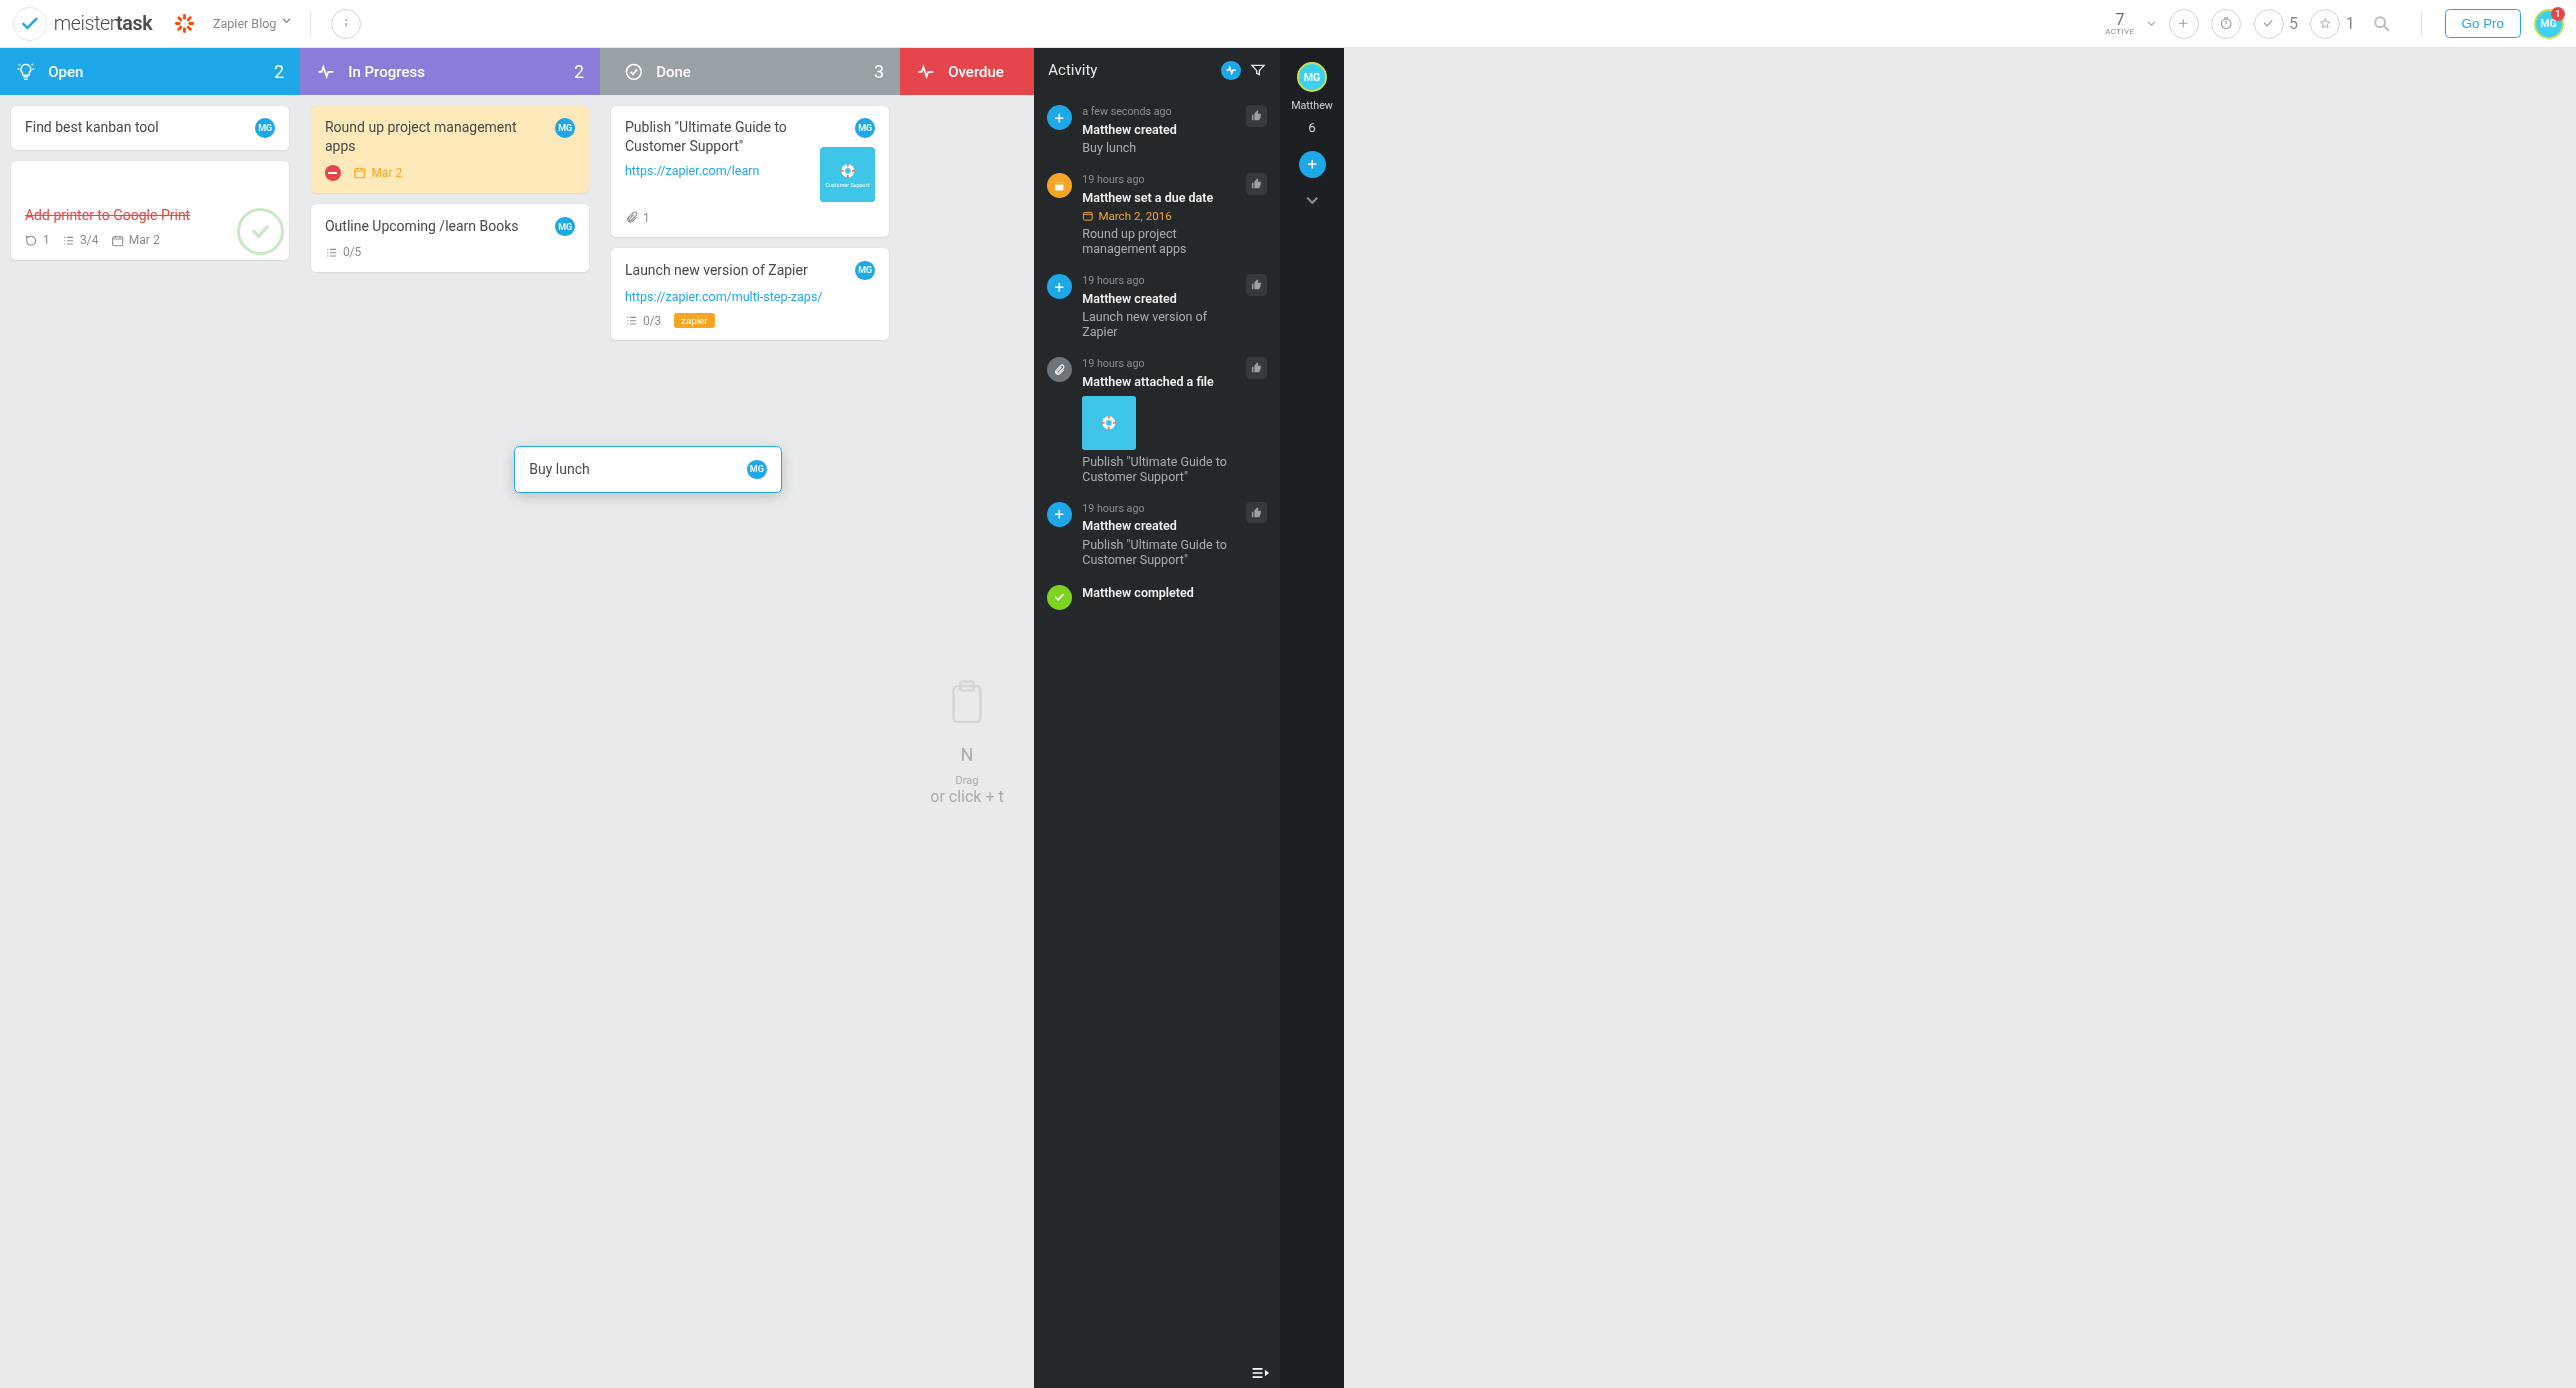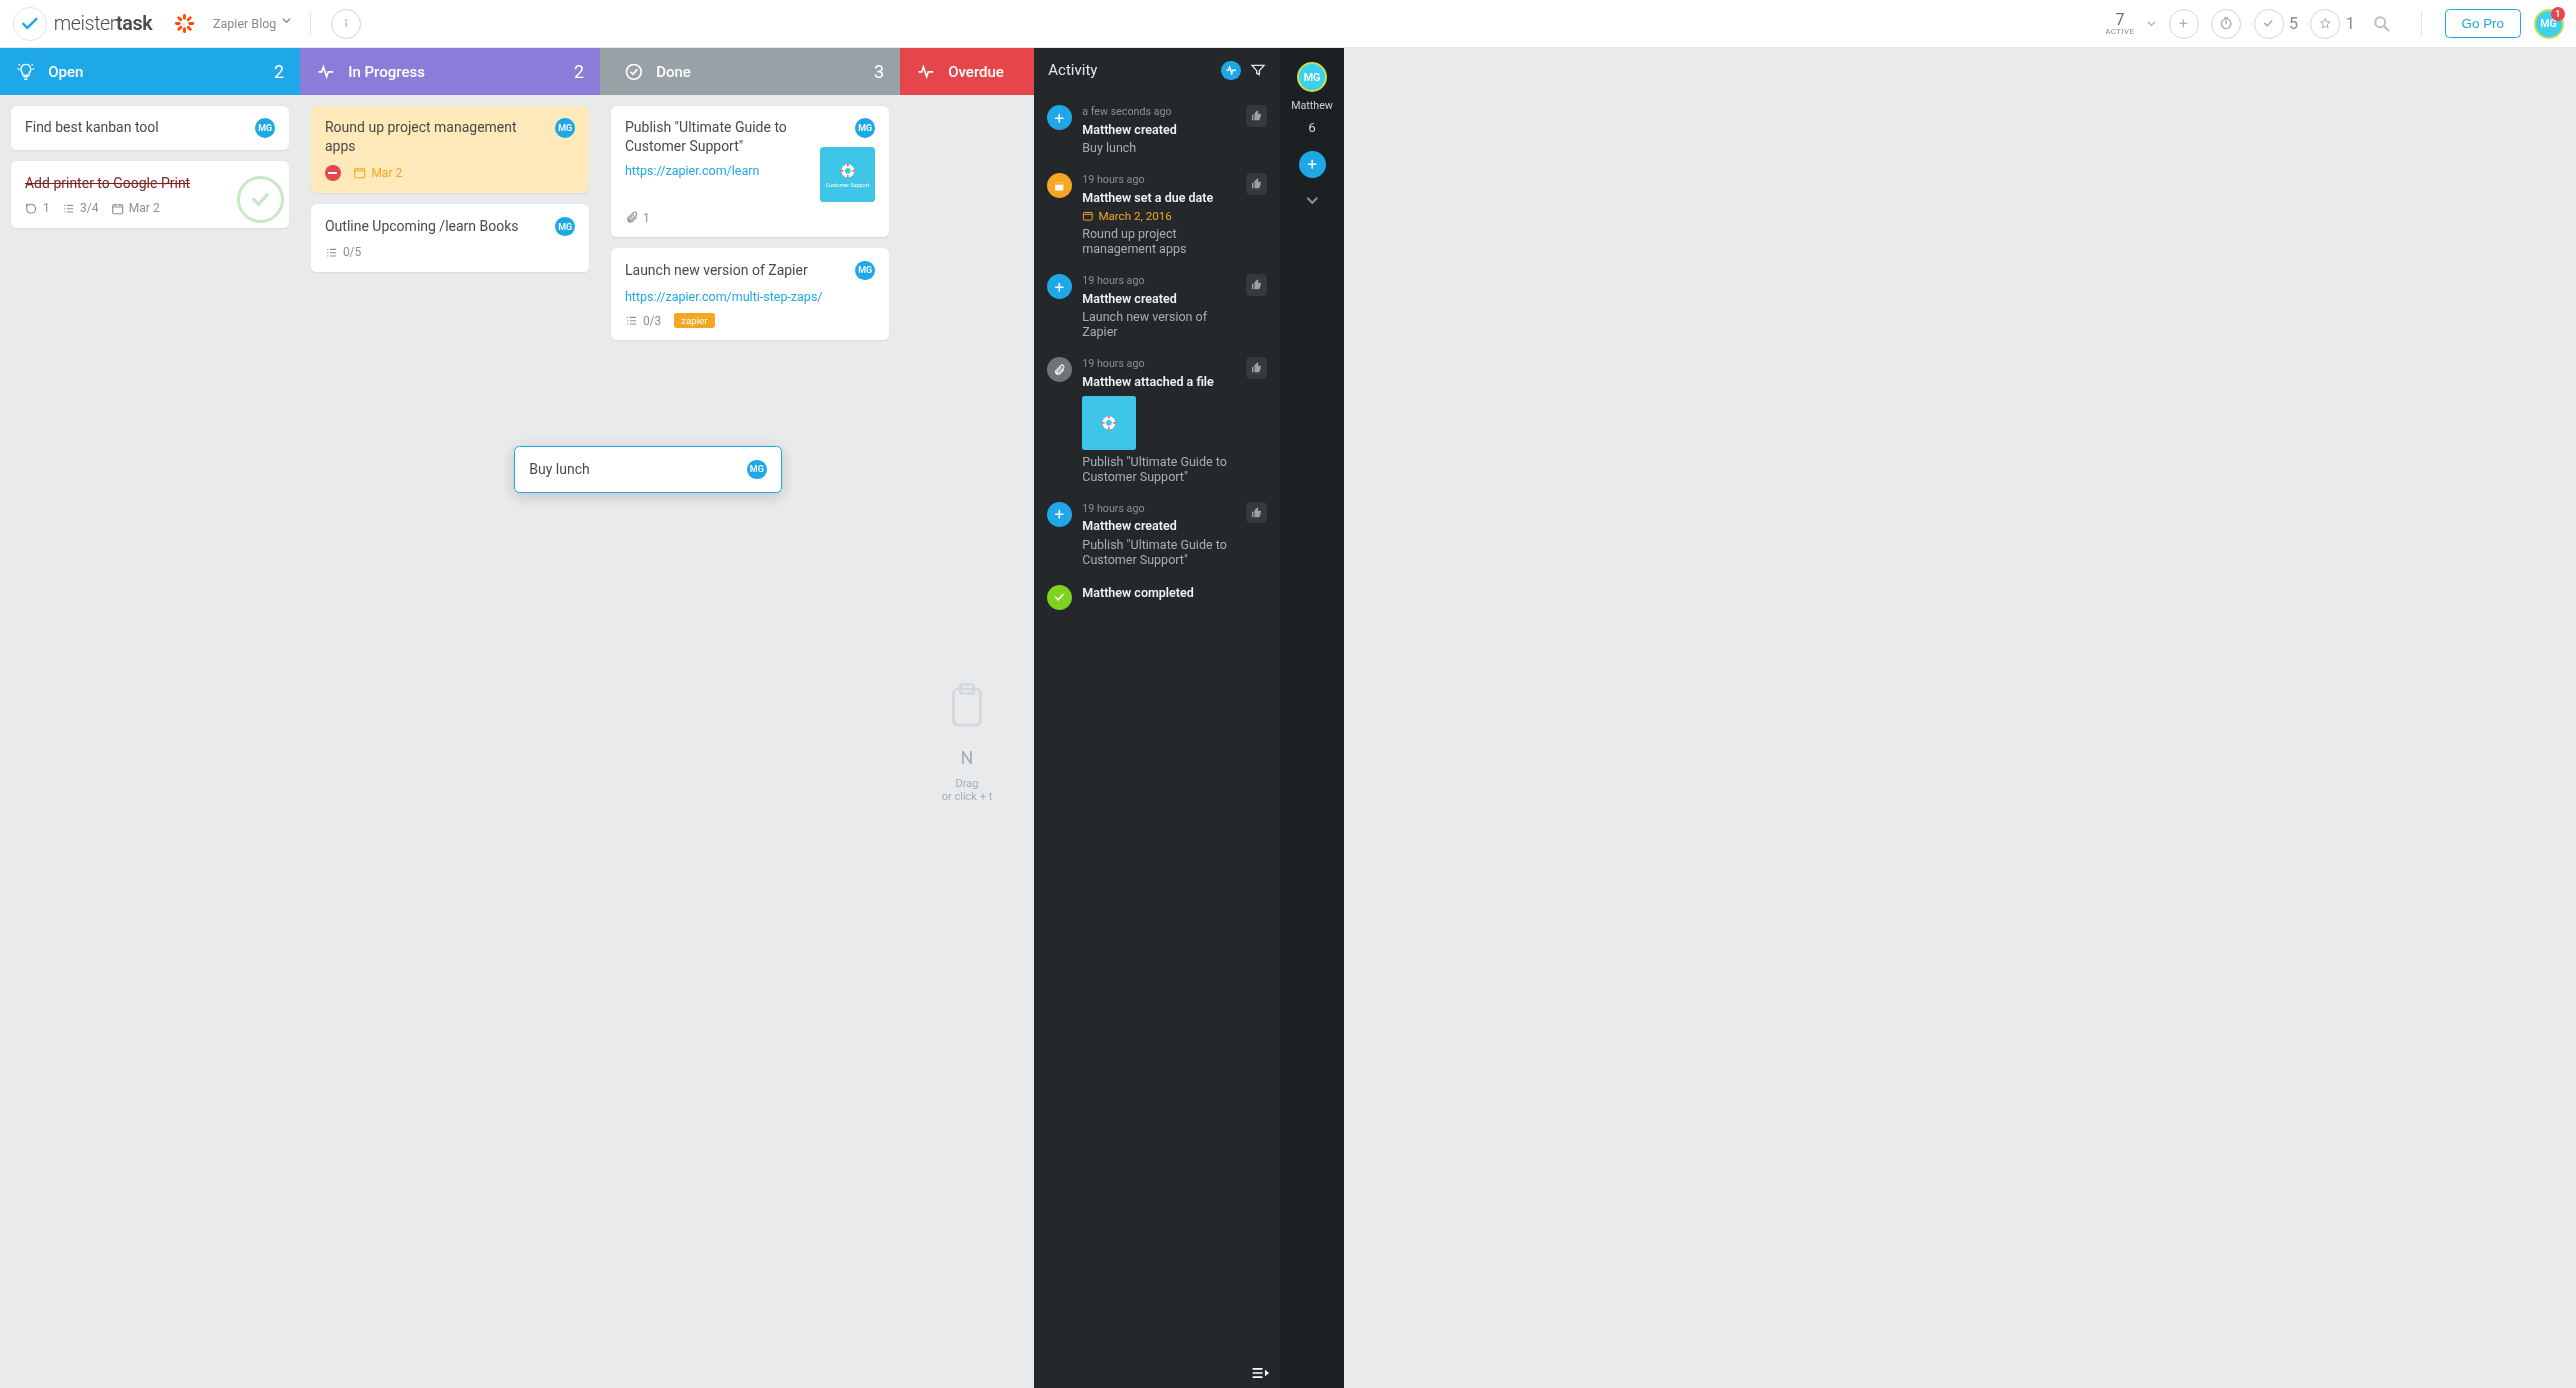--- a/index.html
+++ b/index.html
@@ -35,21 +35,21 @@
 .col-header .count { font-size: 18px; font-weight: 400; }
 .col-open { background: #1fa8e8; }
 .col-progress { background: #8b7cd9; }
 .col-done { background: #98a1a6; padding-left: 24px; }
 .col-overdue { background: #e4464b; }
 .col-body { padding: 10.7px; display: flex; flex-direction: column; gap: 10.7px; overflow-y: auto; }
 
 .card { background: #fff; border-radius: 5.4px; padding: 12.5px 14.3px; box-shadow: 0 0.9px 1.8px rgba(0,0,0,0.08); display: flex; flex-direction: column; gap: 9px; cursor: pointer; }
 .card.yellow { background: #fde9b9; }
 .card.completed { background: #fff; position: relative; }
-.card.completed .title-line { text-decoration: line-through; color: #7f1d1d; }
+.card.completed .title-line { text-decoration: line-through; color: #ef4444; margin-top: 32px; }
 .card-row { display: flex; align-items: flex-start; gap: 9px; }
 .card-title { flex: 1; font-size: 14px; color: #4a4a4a; line-height: 1.35; }
 .mini-avatar { width: 19.7px; height: 19.7px; border-radius: 50%; background: #1fa8e8; color: #fff; font-size: 9px; font-weight: 600; display: flex; align-items: center; justify-content: center; flex-shrink: 0; }
 .card-meta { display: flex; align-items: center; gap: 12.5px; color: #8e8e8e; font-size: 12px; }
 .meta-item { display: flex; align-items: center; gap: 4.5px; }
 .link { color: #1fa8e8; font-size: 12.5px; }
 .thumb { width: 55px; height: 55px; border-radius: 3.6px; background: #3ec6e8; display: flex; align-items: center; justify-content: center; flex-direction: column; gap: 1.8px; flex-shrink: 0; }
 .tag-chip { background: #f6a623; color: #fff; padding: 1.8px 7.2px; border-radius: 2.7px; font-size: 9.8px; }
 .done-check-bg { position: absolute; right: 5.4px; bottom: 5.4px; width: 47px; height: 47px; border: 3.6px solid #c8e8c6; border-radius: 50%; display: flex; align-items: center; justify-content: center; }
 
@@ -348,21 +348,21 @@
           </svg>
         <span class="title">Overdue</span>
       </div>
       <div class="empty-col">
         <svg width="54" height="54" viewBox="0 0 24 24" stroke="#d3d7da" stroke-width="1.2" fill="none">
             <rect x="6" y="4" width="12" height="16" rx="2"></rect>
             <rect x="9" y="2" width="6" height="4" rx="1"></rect>
           </svg>
         <div style="font-size:18px; margin-top:12.5px;">N</div>
         <div style="margin-top:9px; font-size:11px;">Drag</div>
-        <div style="font-size:11px;">or click + t</div>
+        <div style="font-size:16px;">or click + t</div>
       </div>
     </div>
 
     <div class="activity">
       <div class="activity-head">
         <span class="title">Activity</span>
         <span class="activity-pulse">
           <svg width="12.5" height="12.5" viewBox="0 0 24 24" stroke="#fff" stroke-width="2.5" fill="none">
               <path d="M3 12h4l2-6 4 12 2-6h6"></path>
             </svg>

